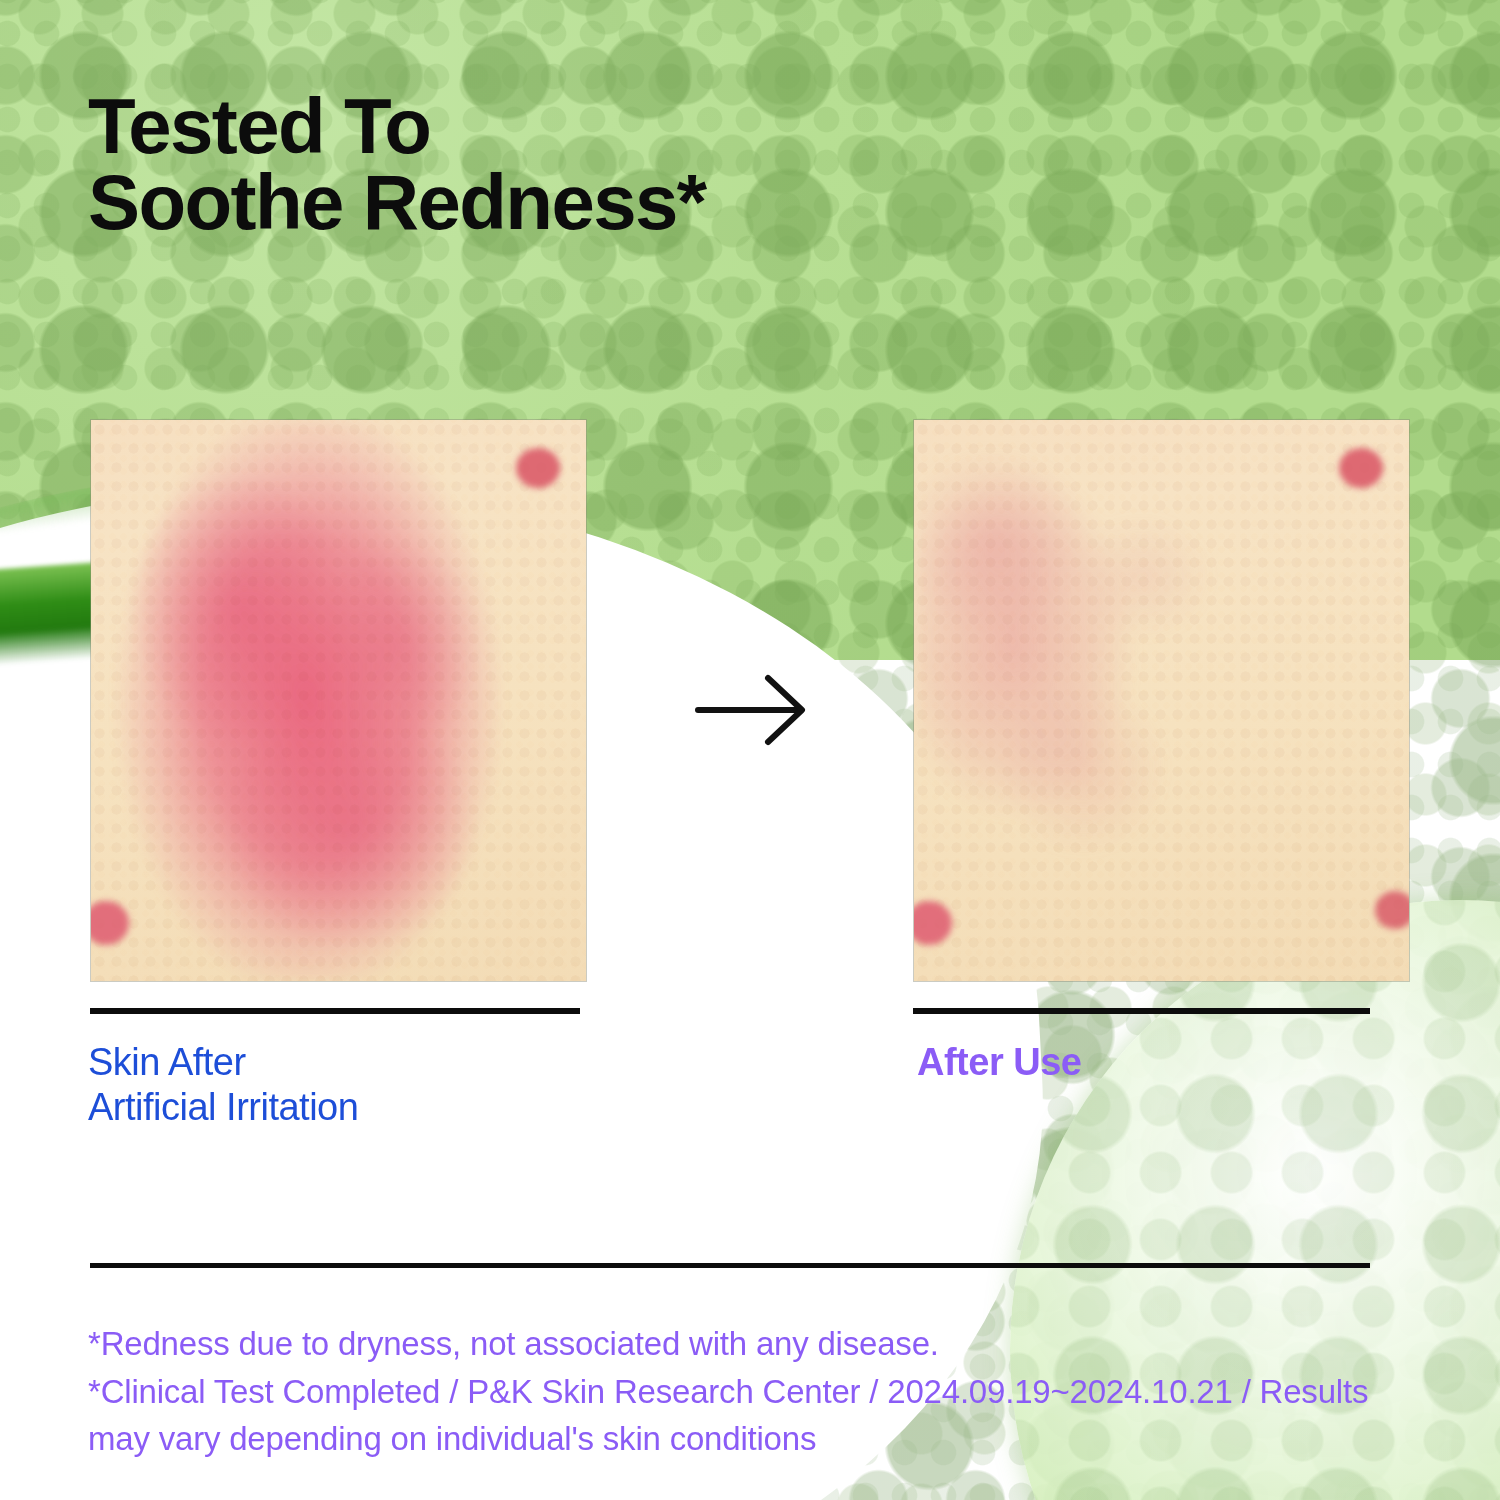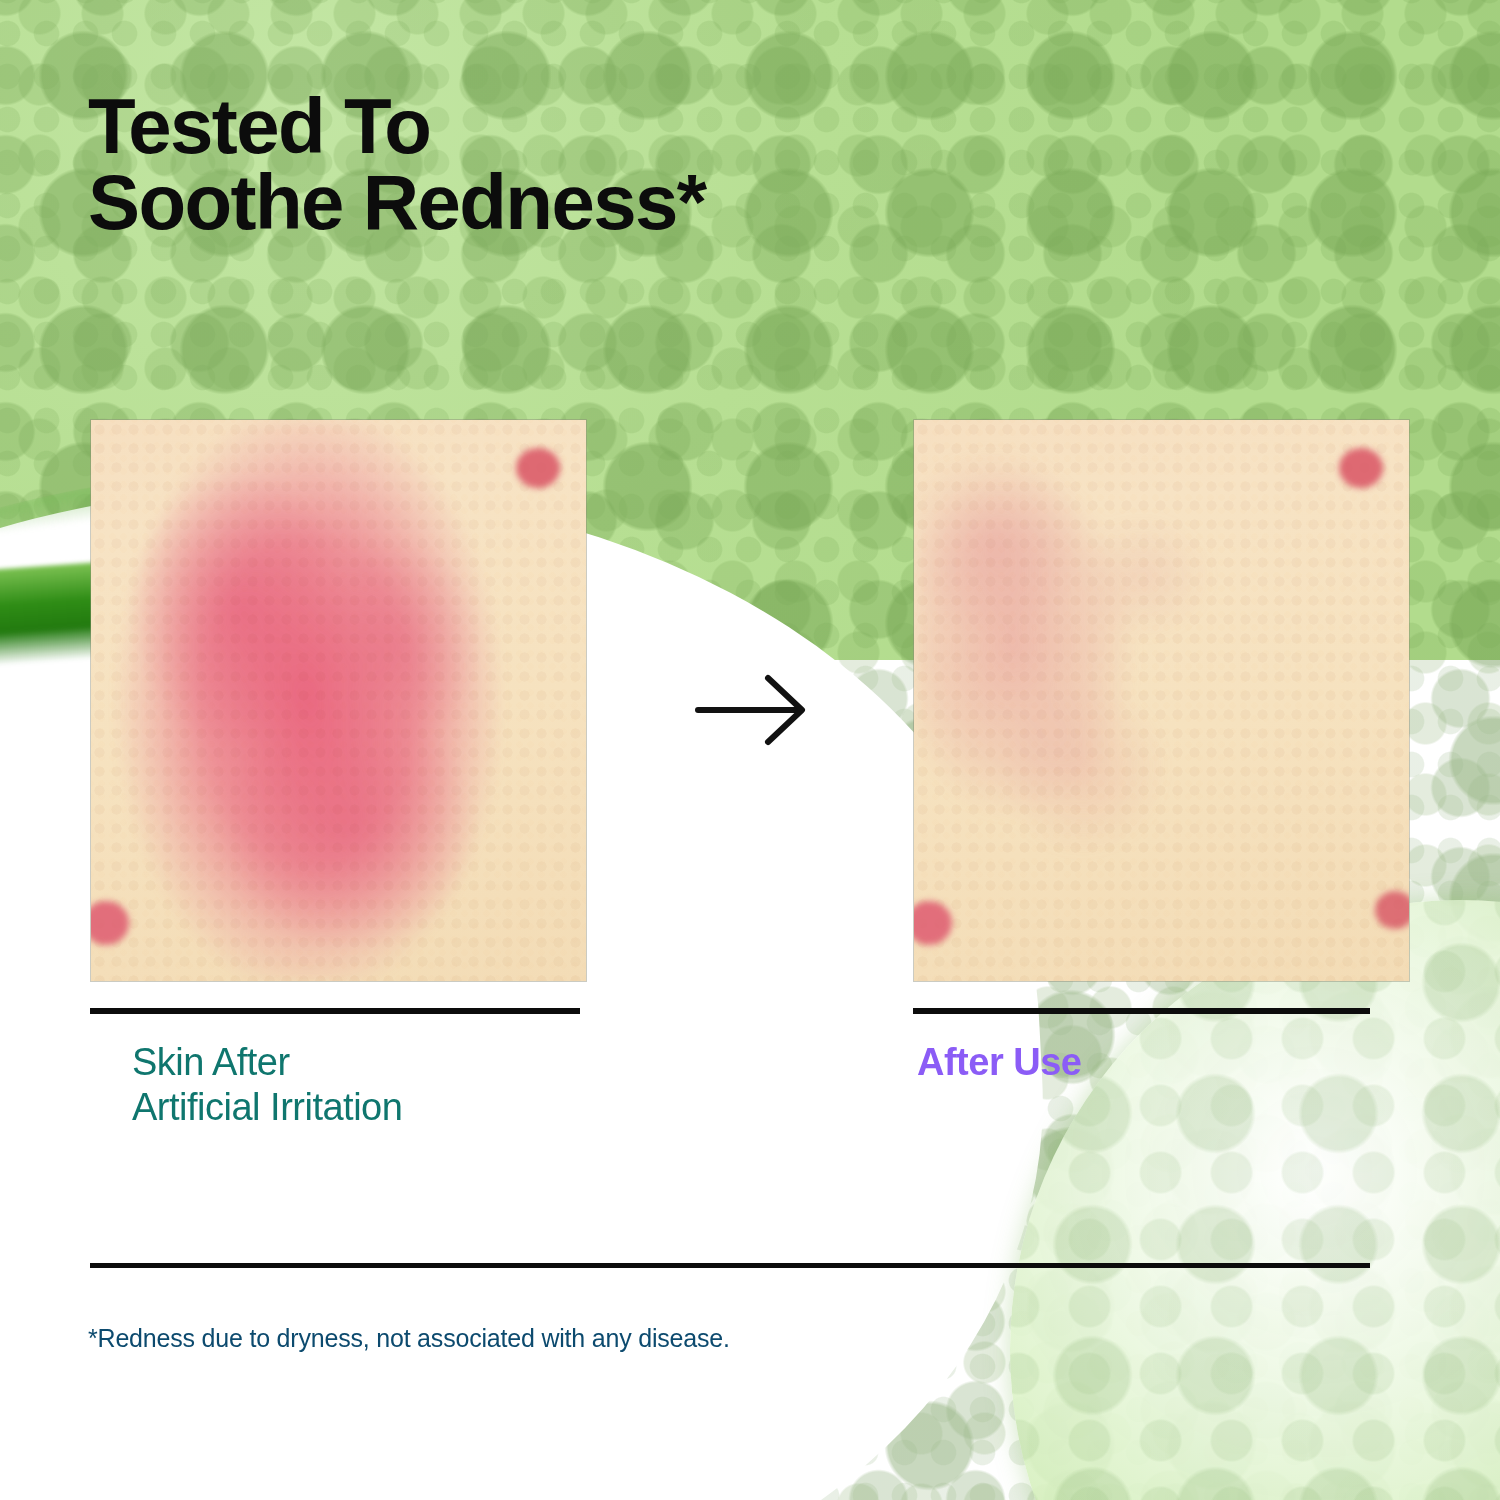--- a/index.html
+++ b/index.html
@@ -175,32 +175,32 @@
   .rule-before { left:90px; top:1008px; width:490px; }
   .rule-after  { left:913px; top:1008px; width:457px; }
 
   .caption {
     position:absolute;
     font-size:38px;
     line-height:1.18;
     letter-spacing:-.5px;
     white-space:pre-line;
   }
-  .cap-before { left:88px; top:1040px; color:#0f766e; font-weight:400;margin-left:44px; }
+  .cap-before { left:88px; top:1040px; color:#1d4ed8; font-weight:400; }
   .cap-after  { left:917px; top:1040px; color:#8b5cf6; font-weight:700; }
 
   
   .foot-rule {
     position:absolute; left:90px; top:1263px; width:1280px; height:5px;
     background:#0c0c0c;
   }
   .footnotes {
     position:absolute; left:88px; top:1320px; width:1310px;
-    color:#0c4a6e;
-    font-size:25px;
+    color:#8b5cf6;
+    font-size:33px;
     line-height:1.44;
     letter-spacing:-.2px;
   }
   .footnotes p { margin:0; }
 </style>
 </head>
 <body>
 
 <div id="canvas">
 
@@ -248,15 +248,16 @@
 
   <div class="caption cap-before">Skin After
 Artificial Irritation</div>
 
   <div class="caption cap-after">After Use</div>
 
   <div class="foot-rule"></div>
 
   <div class="footnotes">
     <p>*Redness due to dryness, not associated with any disease.</p>
+    <p>*Clinical Test Completed / P&amp;K Skin Research Center / 2024.09.19~2024.10.21 / Results may vary depending on individual's skin conditions</p>
   </div>
 
 </div>
 
 </body></html>

